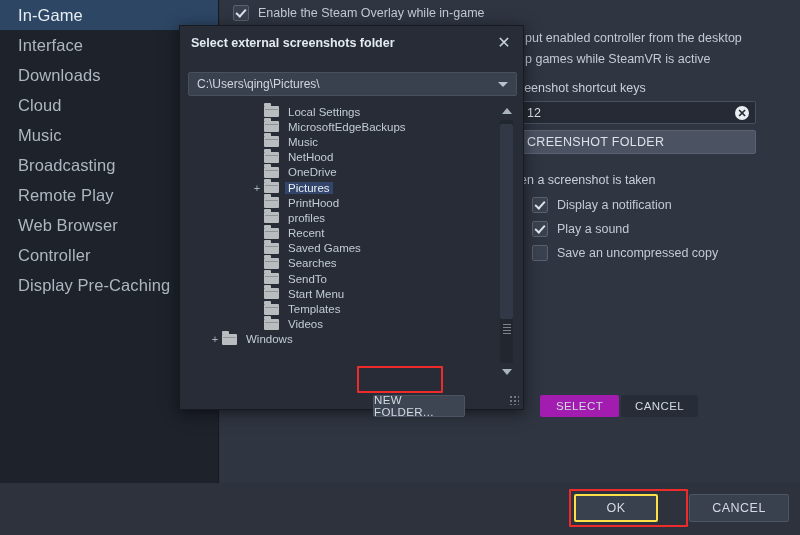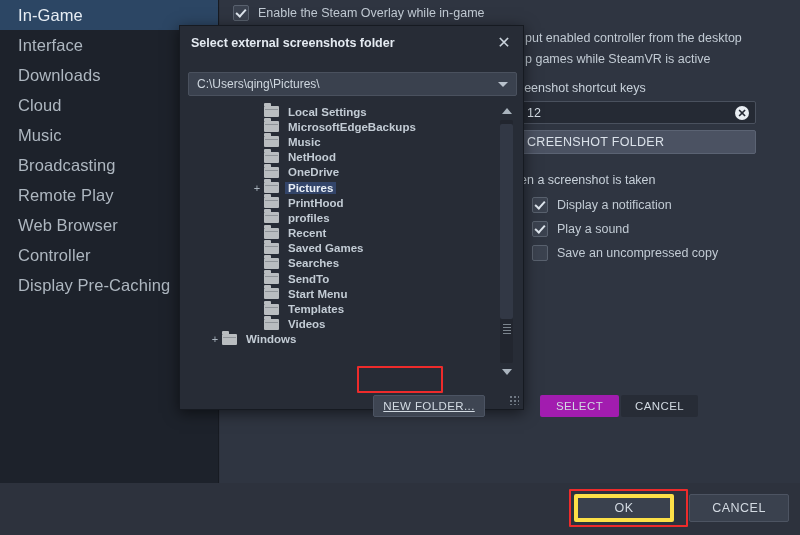--- a/index.html
+++ b/index.html
@@ -162,23 +162,23 @@
     display: flex;
     align-items: center;
     justify-content: center;
     font-size: 12.5px;
     color: #d3dae2;
     letter-spacing: .5px;
   }
   #ok-button {
     left: 574px;
     top: 494px;
-    width: 100px;
+    width: 84px;
     background: #3a414e;
-    border: 4px solid #fde047;
+    border: 2px solid #fde047;
   }
   #cancel-button-main {
     left: 689px;
     top: 494px;
     width: 100px;
     background: #3a414e;
     border: 1px solid #4d5462;
   }
 
   
@@ -318,21 +318,20 @@
   }
   .tree-row .folder-ico::after {
     content: "";
     position: absolute;
     left: 1px; top: 3px;
     width: 13px; height: 1px;
     background: #8e9398;
   }
   .tree-row .lbl {
     padding: 0 3px;
-    font-weight: bold;
   }
   .tree-row.selected .lbl {
     background: #33456a;
     color: #e8eef5;
   }
   .tree-row.indent-0 { padding-left: 6px; }
   .tree-row.indent-1 { padding-left: 62px; }
 
   
   #tree-scroll {
@@ -396,21 +395,21 @@
     border: 1px solid #4c5463;
     border-radius: 2px;
     box-sizing: border-box;
     display: flex;
     align-items: center;
     justify-content: center;
     font-size: 11.5px;
     color: #d2dae2;
     letter-spacing: .4px;
   }
-  #new-folder-button { left: 193px; top: 369px; width: 112px; text-decoration: underline; }
+  #new-folder-button { left: 193px; top: 369px; width: 92px; }
   #select-button     { left: 360px; top: 369px; width: 79px; background: #a21caf; border-color: transparent; }
   #cancel-button-dlg { left: 441px; top: 369px; width: 77px; background: #272c36; border-color: transparent; }
 
   #dlg-footer {
     position: absolute;
     left: 0;
     bottom: 0;
     width: 100%;
     height: 28px;
     background: #272c36;

